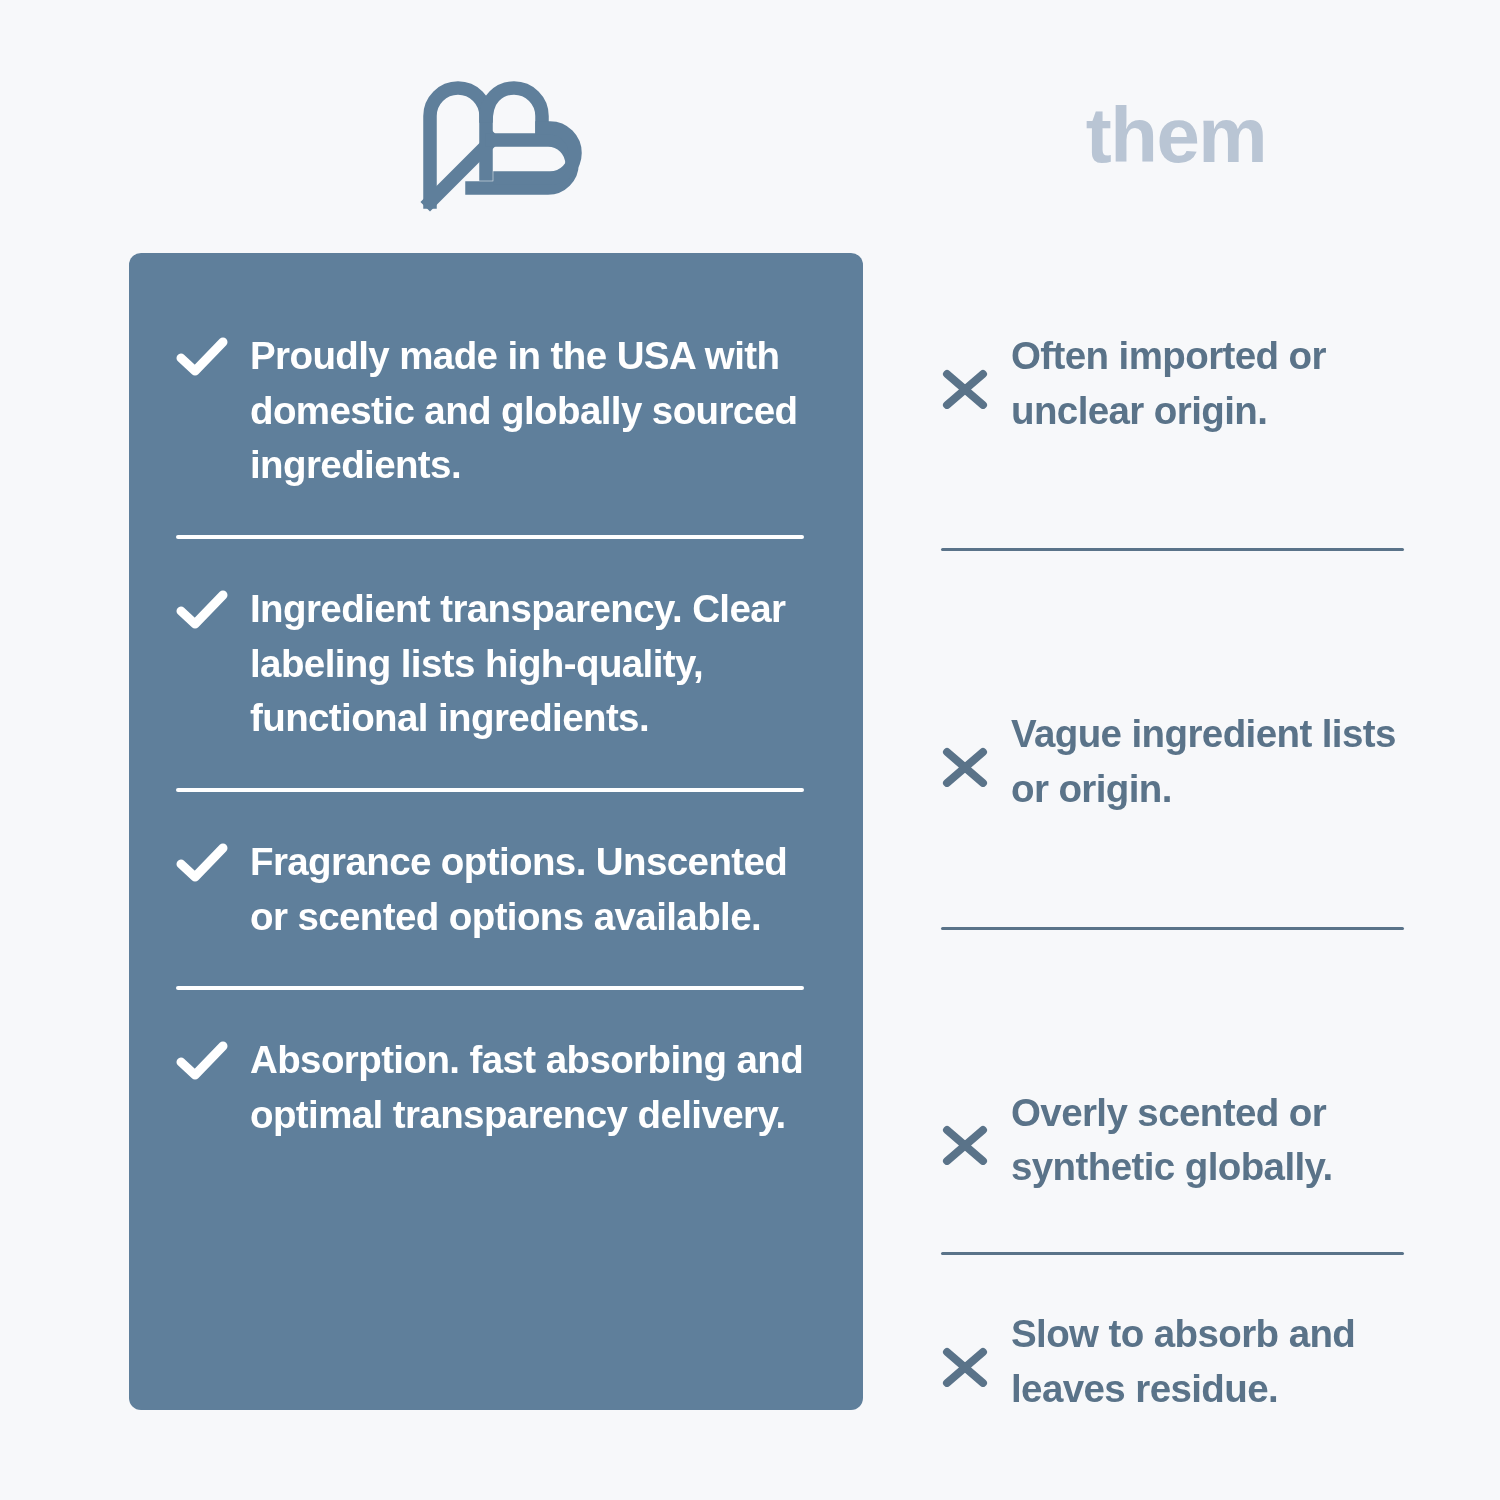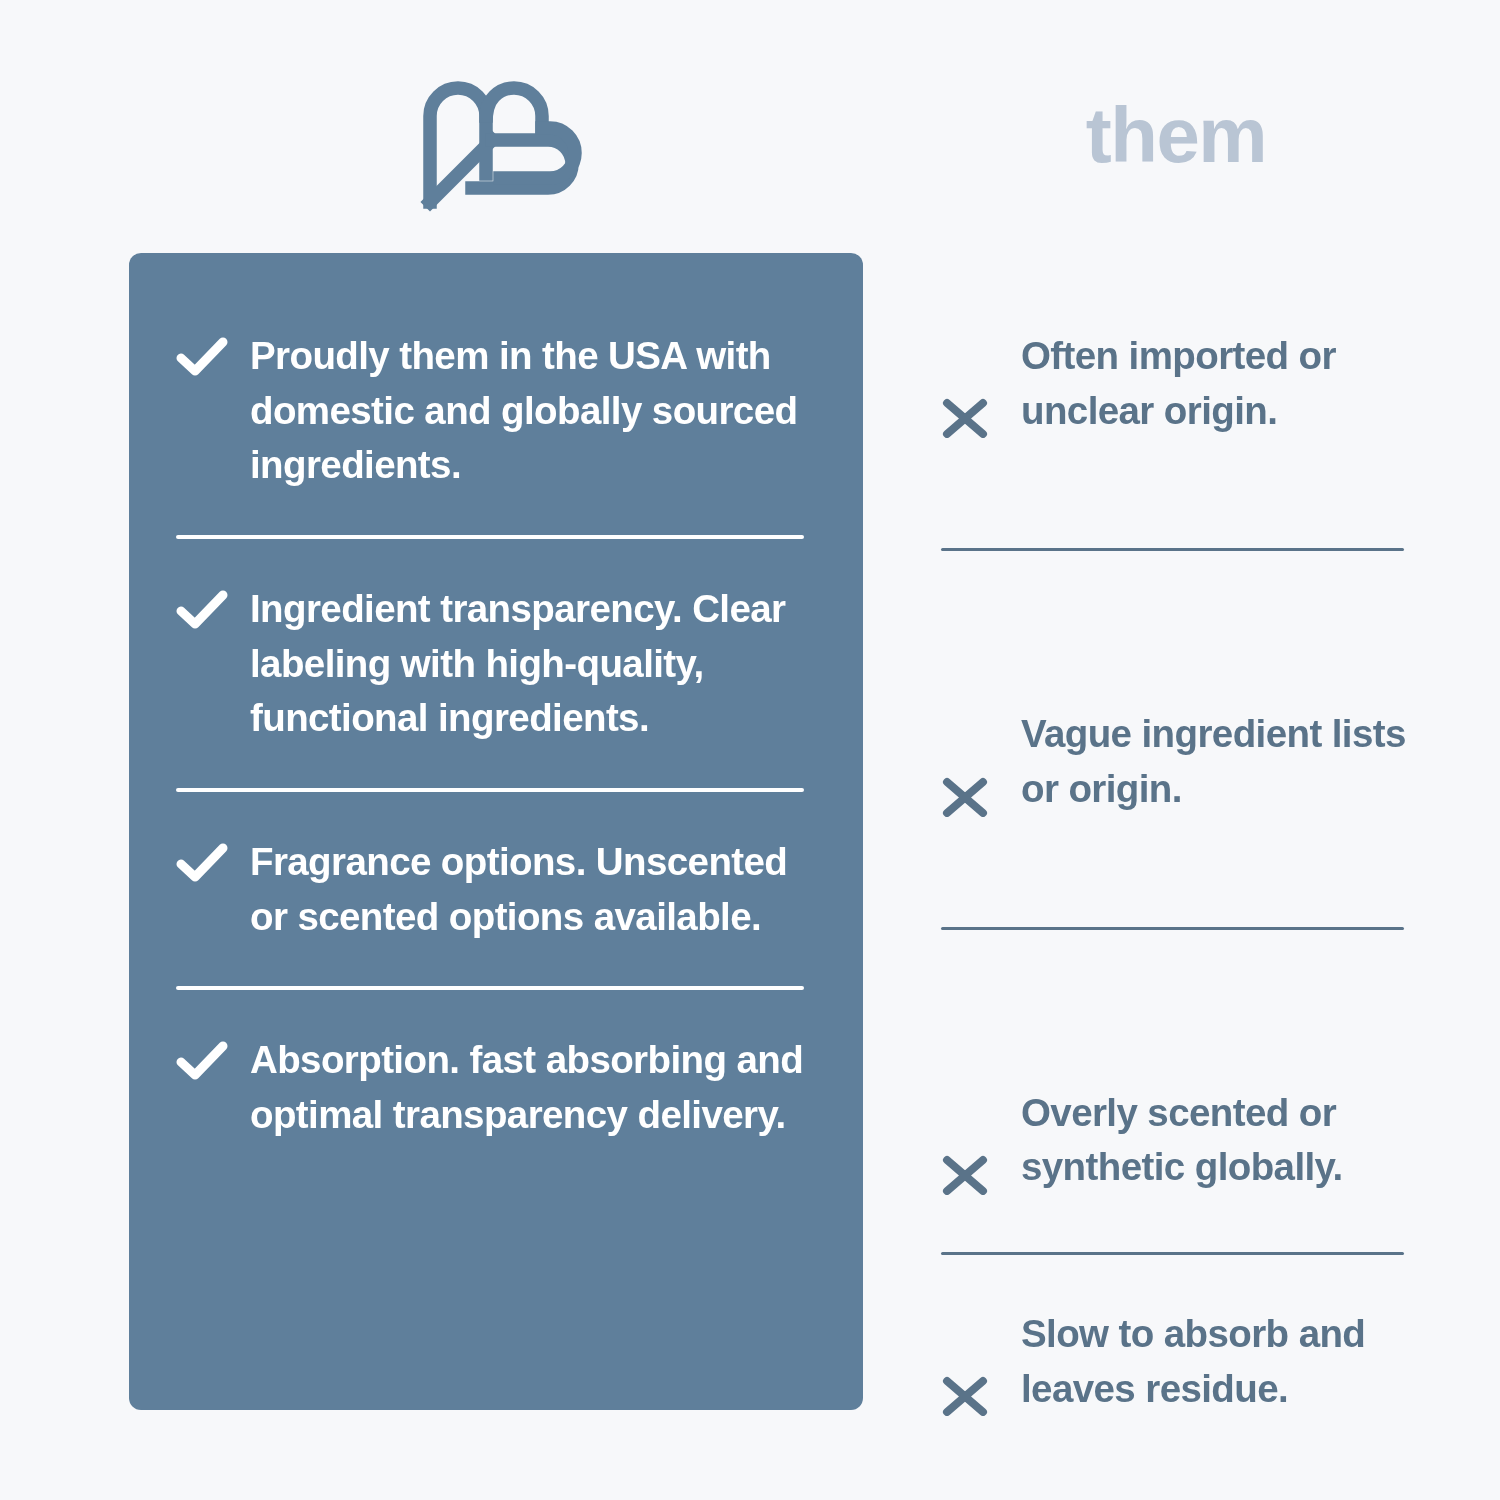--- a/index.html
+++ b/index.html
@@ -105,22 +105,22 @@
   
   .them-col {
     position: absolute;
     left: 925px;
     top: 253px;
     width: 465px;
   }
 
   .them-row {
     display: flex;
-    align-items: flex-end;
-    gap: 32px;
+    align-items: center;
+    gap: 22px;
   }
 
   .them-row .icon-wrap {
     flex: 0 0 auto;
     width: 48px;
     padding-top: 10px;
   }
 
   .them-text {
     flex: 1 1 auto;
@@ -168,34 +168,34 @@
 
   <div class="us-card">
     <div class="us-list">
 
       <div class="us-row">
         <span class="icon-wrap">
           <svg viewBox="0 0 52 40" width="52" height="40" aria-hidden="true">
             <path d="M5 21 L19 34 L47 5" fill="none" stroke="#ffffff" stroke-width="9" stroke-linecap="round" stroke-linejoin="round"></path>
           </svg>
         </span>
-        <span class="us-text">Proudly them in the USA with domestic and globally sourced ingredients.</span>
+        <span class="us-text">Proudly made in the USA with domestic and globally sourced ingredients.</span>
       </div>
 
       <div style="height:42px"></div>
       <div class="us-divider"></div>
       <div style="height:43px"></div>
 
       <div class="us-row">
         <span class="icon-wrap">
           <svg viewBox="0 0 52 40" width="52" height="40" aria-hidden="true">
             <path d="M5 21 L19 34 L47 5" fill="none" stroke="#ffffff" stroke-width="9" stroke-linecap="round" stroke-linejoin="round"></path>
           </svg>
         </span>
-        <span class="us-text">Ingredient transparency. Clear labeling with high-quality, functional ingredients.</span>
+        <span class="us-text">Ingredient transparency. Clear labeling lists high-quality, functional ingredients.</span>
       </div>
 
       <div style="height:42px"></div>
       <div class="us-divider"></div>
       <div style="height:43px"></div>
 
       <div class="us-row">
         <span class="icon-wrap">
           <svg viewBox="0 0 52 40" width="52" height="40" aria-hidden="true">
             <path d="M5 21 L19 34 L47 5" fill="none" stroke="#ffffff" stroke-width="9" stroke-linecap="round" stroke-linejoin="round"></path>

